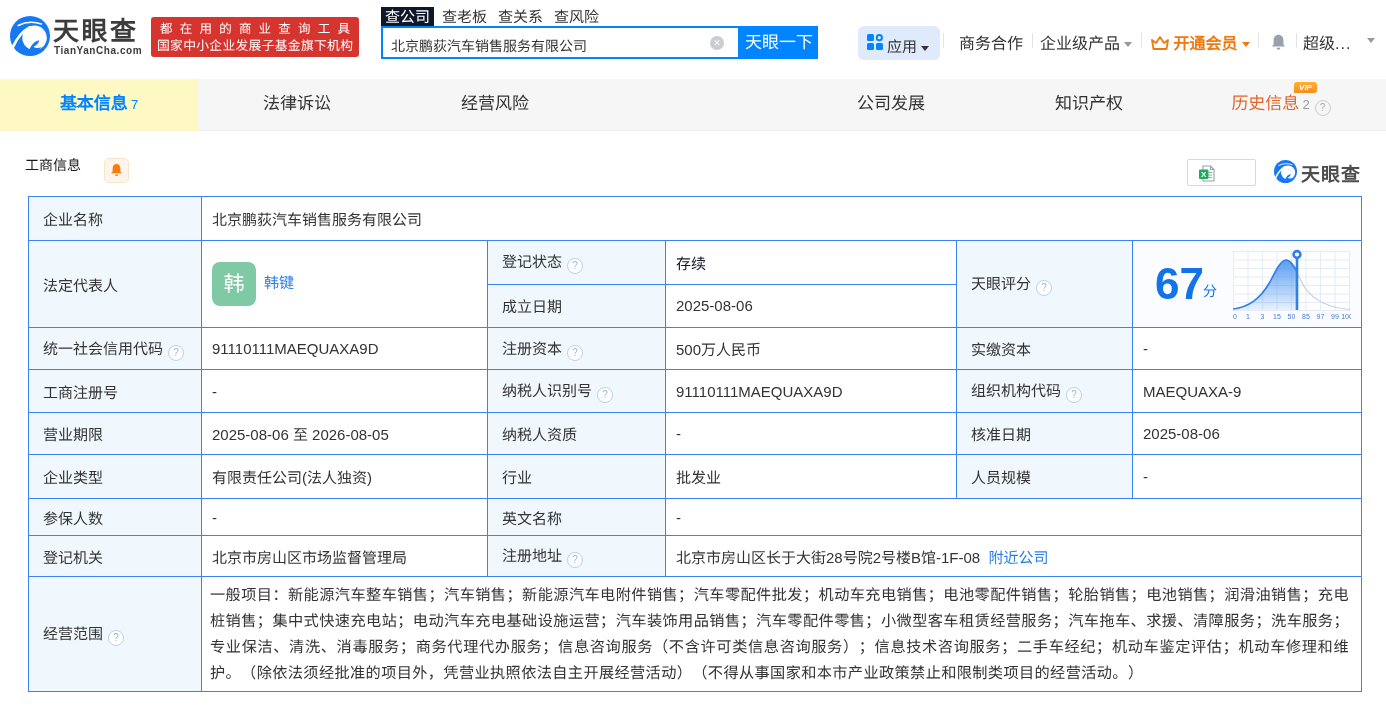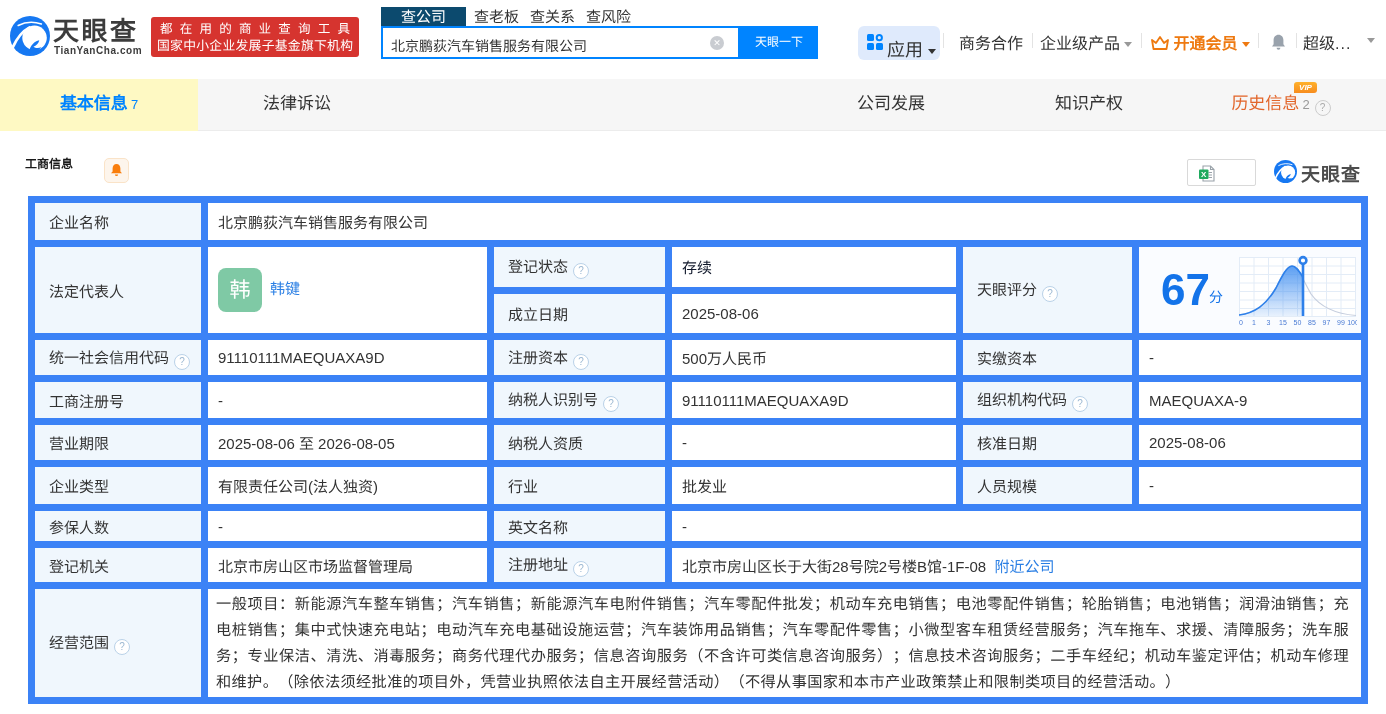--- a/index.html
+++ b/index.html
@@ -9,49 +9,49 @@
 
 #hdr{position:absolute;left:0;top:0;width:1386px;height:66px;background:#fff;}
 #logoTxt{position:absolute;left:53px;top:17px;font-size:26px;font-weight:bold;color:#3c3c3c;letter-spacing:2.5px;line-height:28px;}
 #logoSub{position:absolute;left:54px;top:45px;font-size:10px;font-weight:bold;color:#3c3c3c;letter-spacing:0.55px;}
 #redbadge{position:absolute;left:151px;top:17px;width:208px;height:40px;background:#d6342f;border-radius:3px;color:#fff;}
 #redbadge .l1{position:absolute;left:9px;right:9px;top:4px;font-size:12.5px;text-align:justify;text-align-last:justify;line-height:16px;}
 #redbadge .l2{position:absolute;left:6px;right:6px;top:21px;font-size:12.8px;text-align:justify;text-align-last:justify;line-height:16px;}
 
 #stabs{position:absolute;left:381px;top:7px;height:19px;font-size:15px;color:#333;}
 .stab{display:inline-block;height:19px;line-height:19px;padding:0 3px;vertical-align:top;}
-.stab.on{background:#0c4a6e;color:#fff;padding:0 20px;}
+.stab.on{background:#0f172a;color:#fff;padding:0 4px;}
 .stab+.stab{margin-left:5px;}
 #sinput{position:absolute;left:381px;top:26px;width:359px;height:33px;background:#fff;border:2px solid #0084ff;box-sizing:border-box;}
 #sinput .txt{position:absolute;left:8px;top:7px;font-size:14px;color:#333;}
 #sclear{position:absolute;right:14px;top:8px;width:14px;height:14px;border-radius:50%;background:#c9ccd1;color:#fff;font-size:9px;line-height:14px;text-align:center;}
-#sbtn{position:absolute;left:740px;top:26px;width:78px;height:33px;background:#0084ff;color:#fff;font-size:12px;text-align:center;line-height:33px;}
+#sbtn{position:absolute;left:740px;top:26px;width:78px;height:33px;background:#0084ff;color:#fff;font-size:17px;text-align:center;line-height:33px;}
 #appblk{position:absolute;left:858px;top:26px;width:82px;height:34px;background:#dfeafc;border-radius:6px;}
-#appblk .t{position:absolute;left:29px;top:9px;font-size:18px;color:#333;}
+#appblk .t{position:absolute;left:29px;top:9px;font-size:15px;color:#333;}
 .caret{display:inline-block;width:0;height:0;border-left:4px solid transparent;border-right:4px solid transparent;border-top:5px solid #666;vertical-align:middle;}
 .hsep{position:absolute;top:33px;width:1px;height:15px;background:#e3e3e3;}
 .hitem{position:absolute;top:30px;font-size:16px;color:#333;white-space:nowrap;}
 #vipTxt{color:#ee7910;font-weight:bold;}
 
 #nav{position:absolute;left:0;top:79px;width:1386px;height:52px;background:#f6f6f6;border-bottom:1px solid #ececec;box-sizing:border-box;}
 .ntab{position:absolute;top:0;height:52px;line-height:50px;text-align:center;font-size:17px;color:#333;width:198px;}
 .ntab.on{background:#fef9c3;color:#0084ff;font-weight:bold;}
 .ntab .n{font-size:13px;font-weight:normal;margin-left:3px;}
 #histTab{color:#e2662b;}
 #vipBadge{position:absolute;left:1294px;top:3px;width:23px;height:11px;background:linear-gradient(180deg,#ffb12b,#f78c1e);border-radius:3px 3px 3px 0;color:#fff;font-size:8px;font-style:italic;font-weight:bold;text-align:center;line-height:11px;}
 
-#secTitle{position:absolute;left:25px;top:154px;font-size:12px;font-weight:bold;color:#1a1a1a;}
+#secTitle{position:absolute;left:25px;top:154px;font-size:14px;font-weight:normal;color:#1a1a1a;}
 #bellChip{position:absolute;left:104px;top:158px;width:23px;height:23px;background:#fdf5ec;border:1px solid #fae3c8;border-radius:5px;}
 #exportBtn{position:absolute;left:1187px;top:159px;width:69px;height:27px;border:1px solid #d9d9d9;border-radius:2px;background:#fff;box-sizing:border-box;}
 #exportBtn .t{position:absolute;left:33px;top:3px;font-size:13px;color:#701a75;margin-top:44px;}
 #wmark{position:absolute;left:1274px;top:160px;width:100px;height:24px;}
 #wmark .t{position:absolute;left:27px;top:-1px;font-size:19px;font-weight:bold;color:#4d4d4d;letter-spacing:1px;}
 
 #tbl{position:absolute;left:28px;top:196px;width:1333px;border-collapse:collapse;table-layout:fixed;font-size:15px;color:#333;}
-#tbl td{border:7px solid #3b82f6;padding:0 0 0 10px;vertical-align:middle;background:#fff;overflow:hidden;}
+#tbl td{border:1px solid #3b82f6;padding:0 0 0 10px;vertical-align:middle;background:#fff;overflow:hidden;}
 #tbl td.lb{background:#f0f7fd;padding-left:14px;color:#333;}
 #tbl td.sc{background:#fafcff;padding:0;}
 .qm{display:inline-block;width:14px;height:14px;line-height:13px;border:1px solid #bad2e8;border-radius:50%;color:#9cb8d2;font-size:10px;text-align:center;margin-left:5px;vertical-align:-2px;background:#fff;}
 a.lnk{color:#2b7fe4;text-decoration:none;}
 .green{color:#0f172a;}
 #avatar{display:inline-block;width:44px;height:44px;background:#7fc9a5;border-radius:8px;color:#fff;font-size:21px;text-align:center;line-height:44px;vertical-align:middle;margin-right:8px;}
 #score67{position:absolute;left:22px;top:21px;font-size:44px;font-weight:bold;color:#1373e9;line-height:44px;}
 #scoreFen{position:absolute;left:70px;top:39px;font-size:14px;color:#1373e9;}
 #chartBox{position:absolute;left:100px;top:8px;}
 #tbl td.opRange{font-size:15.2px;line-height:26px;text-align:justify;padding-left:8px;padding-right:12px;letter-spacing:0.37px;color:#333;text-spacing-trim:space-all;}
@@ -104,20 +104,21 @@
         <path d="M6.6,13.8 a1.9,1.9 0 0,0 3.8,0" fill="#99a2ac"></path>
       </svg>
     <div class="hsep" style="left:1296px"></div>
     <div class="hitem" style="left:1303px;color:#333">超级<span style="letter-spacing:1px">...</span></div>
     <div class="caret abs" style="left:1367px;top:38px;border-top-color:#999"></div>
   </div>
 
   <div id="nav">
     <div class="ntab on" style="left:0px">基本信息<span class="n">7</span></div>
     <div class="ntab" style="left:198px">法律诉讼</div>
+    <div class="ntab" style="left:396px">经营风险</div>
     <div class="ntab" style="left:792px">公司发展</div>
     <div class="ntab" style="left:990px">知识产权</div>
     <div class="ntab" id="histTab" style="left:1182px">历史信息<span class="n" style="color:#999">2</span><span class="qm" style="border-color:#ccc;color:#aaa;background:transparent">?</span></div>
     <div id="vipBadge">VIP</div>
   </div>
 
   <div id="secTitle">工商信息</div>
   <div id="bellChip">
       <svg style="position:absolute;left:5px;top:4px" width="13" height="15" viewBox="0 0 13 15">
         <path d="M6.5,1 C4.1,1 2.6,3 2.6,5.5 L2.6,8.5 L1,10.2 L12,10.2 L10.4,8.5 L10.4,5.5 C10.4,3 8.9,1 6.5,1 Z" fill="#f97d0b"></path>

